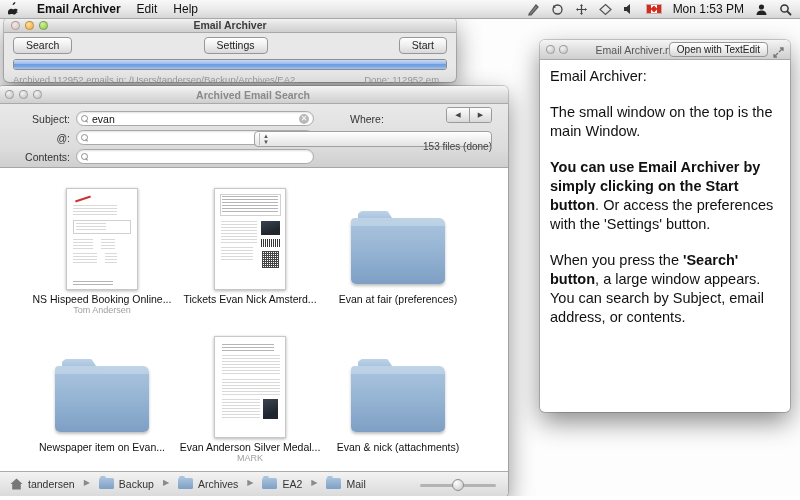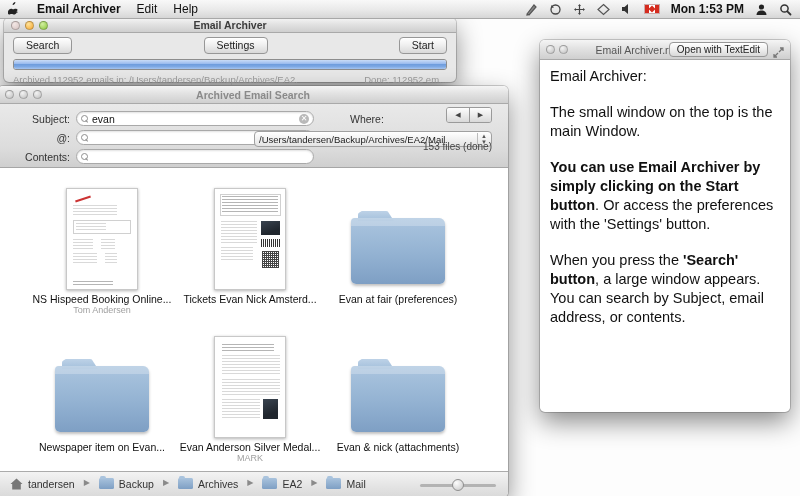--- a/index.html
+++ b/index.html
@@ -8,21 +8,21 @@
 
   #screen { position:absolute; inset:0; width:800px; height:496px; background:#fdfdfd; overflow:hidden; }
 
   
   .menubar { position:absolute; left:0; top:0; width:800px; height:19px;
     background:linear-gradient(180deg,#f8f8f8 0%,#e9e9e9 55%,#d6d6d6 100%);
     border-bottom:1px solid #a8a8a8; display:flex; align-items:center; font-size:12px; color:#111;
     padding:0 8px; z-index:50; }
   .menubar .left { display:flex; align-items:center; gap:16px; }
   .menubar .appname { font-weight:bold; }
-  .menubar .right { margin-left:auto; display:flex; align-items:center; gap:11px;font-weight:bold; }
+  .menubar .right { margin-left:auto; display:flex; align-items:center; gap:11px; }
   .menubar svg { display:block; }
   .mb-item { cursor:default; }
   .clock { font-size:12px; }
   .flag { width:16px; height:10px; display:flex; border:1px solid #caa; }
   .flag .r { width:4px; background:#d52b1e; }
   .flag .w { flex:1; background:#fff; position:relative; }
   .flag .w:after { content:""; position:absolute; left:50%; top:50%; width:5px; height:5px;
     transform:translate(-50%,-50%) rotate(45deg); background:#d52b1e; }
 
   
@@ -258,21 +258,20 @@
       <div class="frow">
         <span class="flabel">Contents:</span>
         <span class="sfield">
           <span class="mag"></span>
           <span class="val"></span>
         </span>
       </div>
 
       <span class="where-label">Where:</span>
       <div class="popup">
-        <span class="ptxt">/Users/tandersen/Backup/Archives/EA2/Mail</span>
         <span class="arrows">▲<br>▼</span>
       </div>
       <div class="segctl">
         <span class="seg">◀</span>
         <span class="seg">▶</span>
       </div>
       <span class="filecount">153 files (done)</span>
     </div>
 
     <div class="filegrid" id="filegrid">

